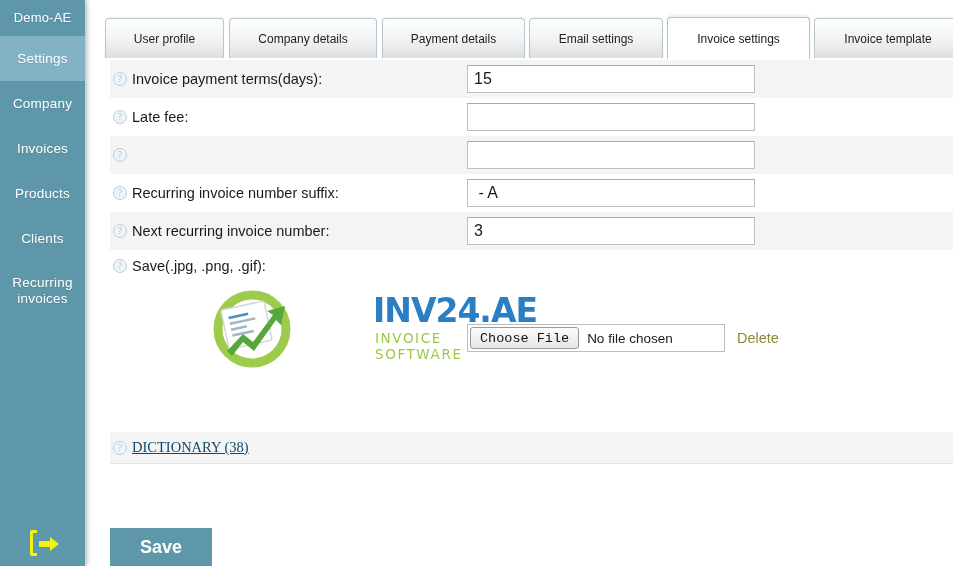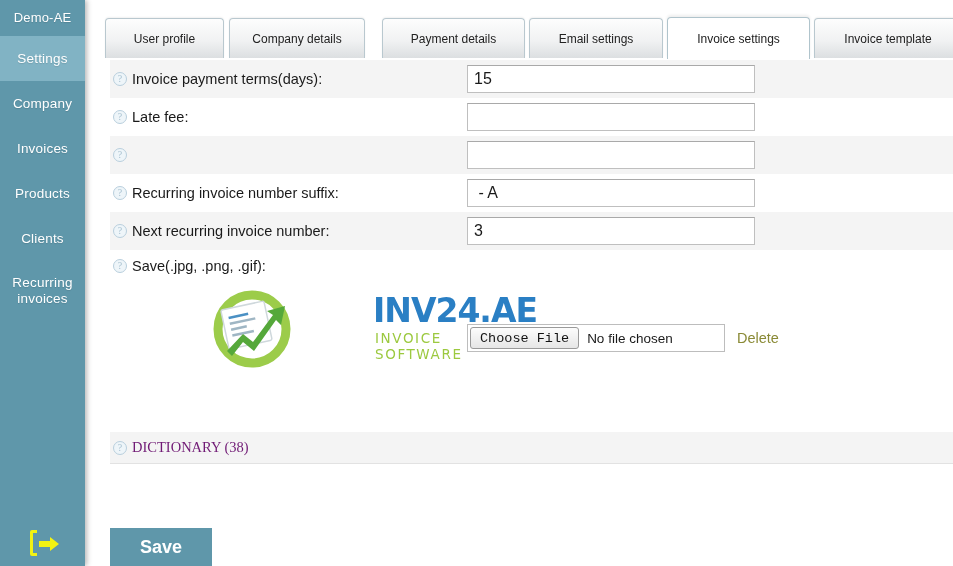--- a/index.html
+++ b/index.html
@@ -261,21 +261,22 @@
     height: 32px;
     background: #f4f4f4;
     display: flex;
     align-items: center;
     border-bottom: 1px solid #e2e2e2;
   }
   #dict-link {
     position: absolute;
     left: 22px;
     font-size: 14.5px;
-    color: #701a75;
+    color: #0c4a6e;
+    text-decoration: underline;
     font-family: "Liberation Serif", serif;
     cursor: pointer;
   }
 
   
   #save-button {
     position: absolute;
     left: 25px; top: 528px;
     width: 102px;
     height: 38px;
@@ -329,21 +330,21 @@
       </div>
     </div>
   </div>
 
   <div id="main">
 
     <div id="tabbar">
       <div class="tab" style="left:20px;width:119px;">
         <span>User profile</span>
       </div>
-      <div class="tab" style="left:144px;width:136px;">
+      <div class="tab" style="left:144px;width:148px;">
         <span>Company details</span>
       </div>
       <div class="tab" style="left:297px;width:143px;">
         <span>Payment details</span>
       </div>
       <div class="tab" style="left:444px;width:134px;">
         <span>Email settings</span>
       </div>
       <div class="tab active" style="left:582px;width:143px;">
         <span>Invoice settings</span>

